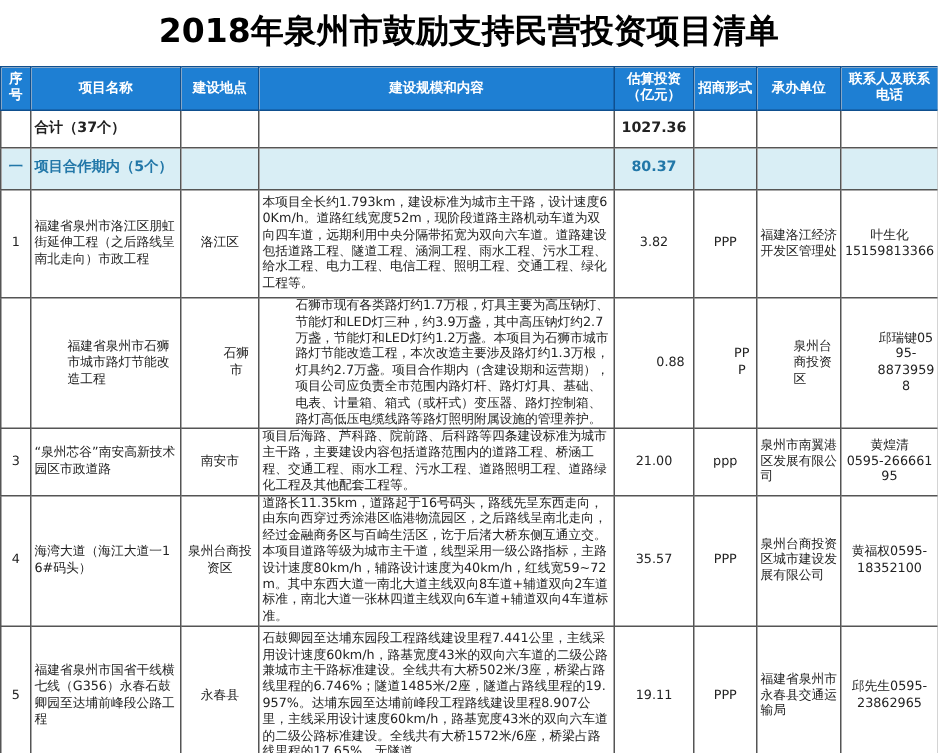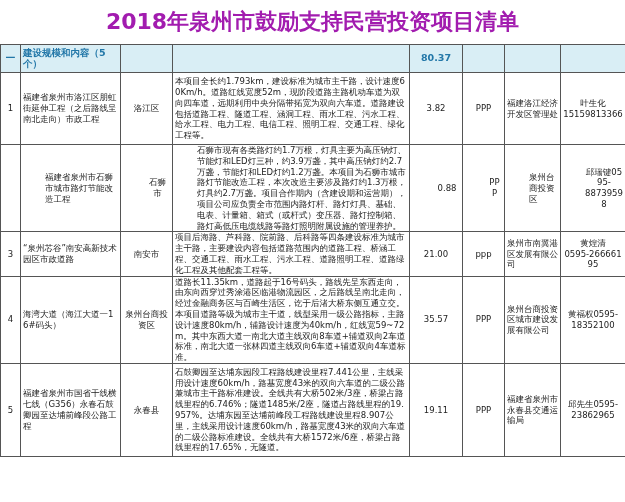--- a/index.html
+++ b/index.html
@@ -1,20 +1,20 @@
 <!DOCTYPE html>
 <html><head>
   <meta charset="utf-8">
   <style>
     html, body { margin: 0; padding: 0; background: #ffffff; }
     body { width: 625px; height: 502px; overflow: hidden; font-family: "DejaVu Sans", sans-serif; position: relative; }
     .title {
       position: absolute; left: 0; top: 0; width: 625px; height: 44px;
       text-align: center; line-height: 44px;
-      font-size: 22px; font-weight: bold; color: #a21caf;
+      font-size: 22px; font-weight: bold; color: #000000;
       letter-spacing: 0px;
     }
     table.grid {
       position: absolute; left: 0; top: 44px; width: 625px;
       border-collapse: collapse; table-layout: fixed;
     }
     table.grid td, table.grid th {
       border: 1px solid #555;
       padding: 0 2px;
       font-size: 8.5px;
@@ -52,23 +52,43 @@
     <col style="width:20px">
     <col style="width:100px">
     <col style="width:52px">
     <col style="width:237px">
     <col style="width:53px">
     <col style="width:42px">
     <col style="width:56px">
     <col style="width:65px">
   </colgroup>
   <tbody>
+      <tr class="hdr">
+    <th>序号</th>
+    <th>项目名称</th>
+    <th>建设地点</th>
+    <th>建设规模和内容</th>
+    <th>估算投资（亿元）</th>
+    <th>招商形式</th>
+    <th>承办单位</th>
+    <th>联系人及联系电话</th>
+  </tr>
+  <tr class="total">
+    <td></td>
+    <td class="l">合计（37个）</td>
+    <td></td>
+    <td></td>
+    <td class="c">1027.36</td>
+    <td></td>
+    <td></td>
+    <td></td>
+  </tr>
   <tr class="cat">
     <td class="c">一</td>
-    <td class="l">建设规模和内容（5个）</td>
+    <td class="l">项目合作期内（5个）</td>
     <td></td>
     <td></td>
     <td class="c">80.37</td>
     <td></td>
     <td></td>
     <td></td>
   </tr>
 
   <tr class="r1">
     <td class="c">1</td>

